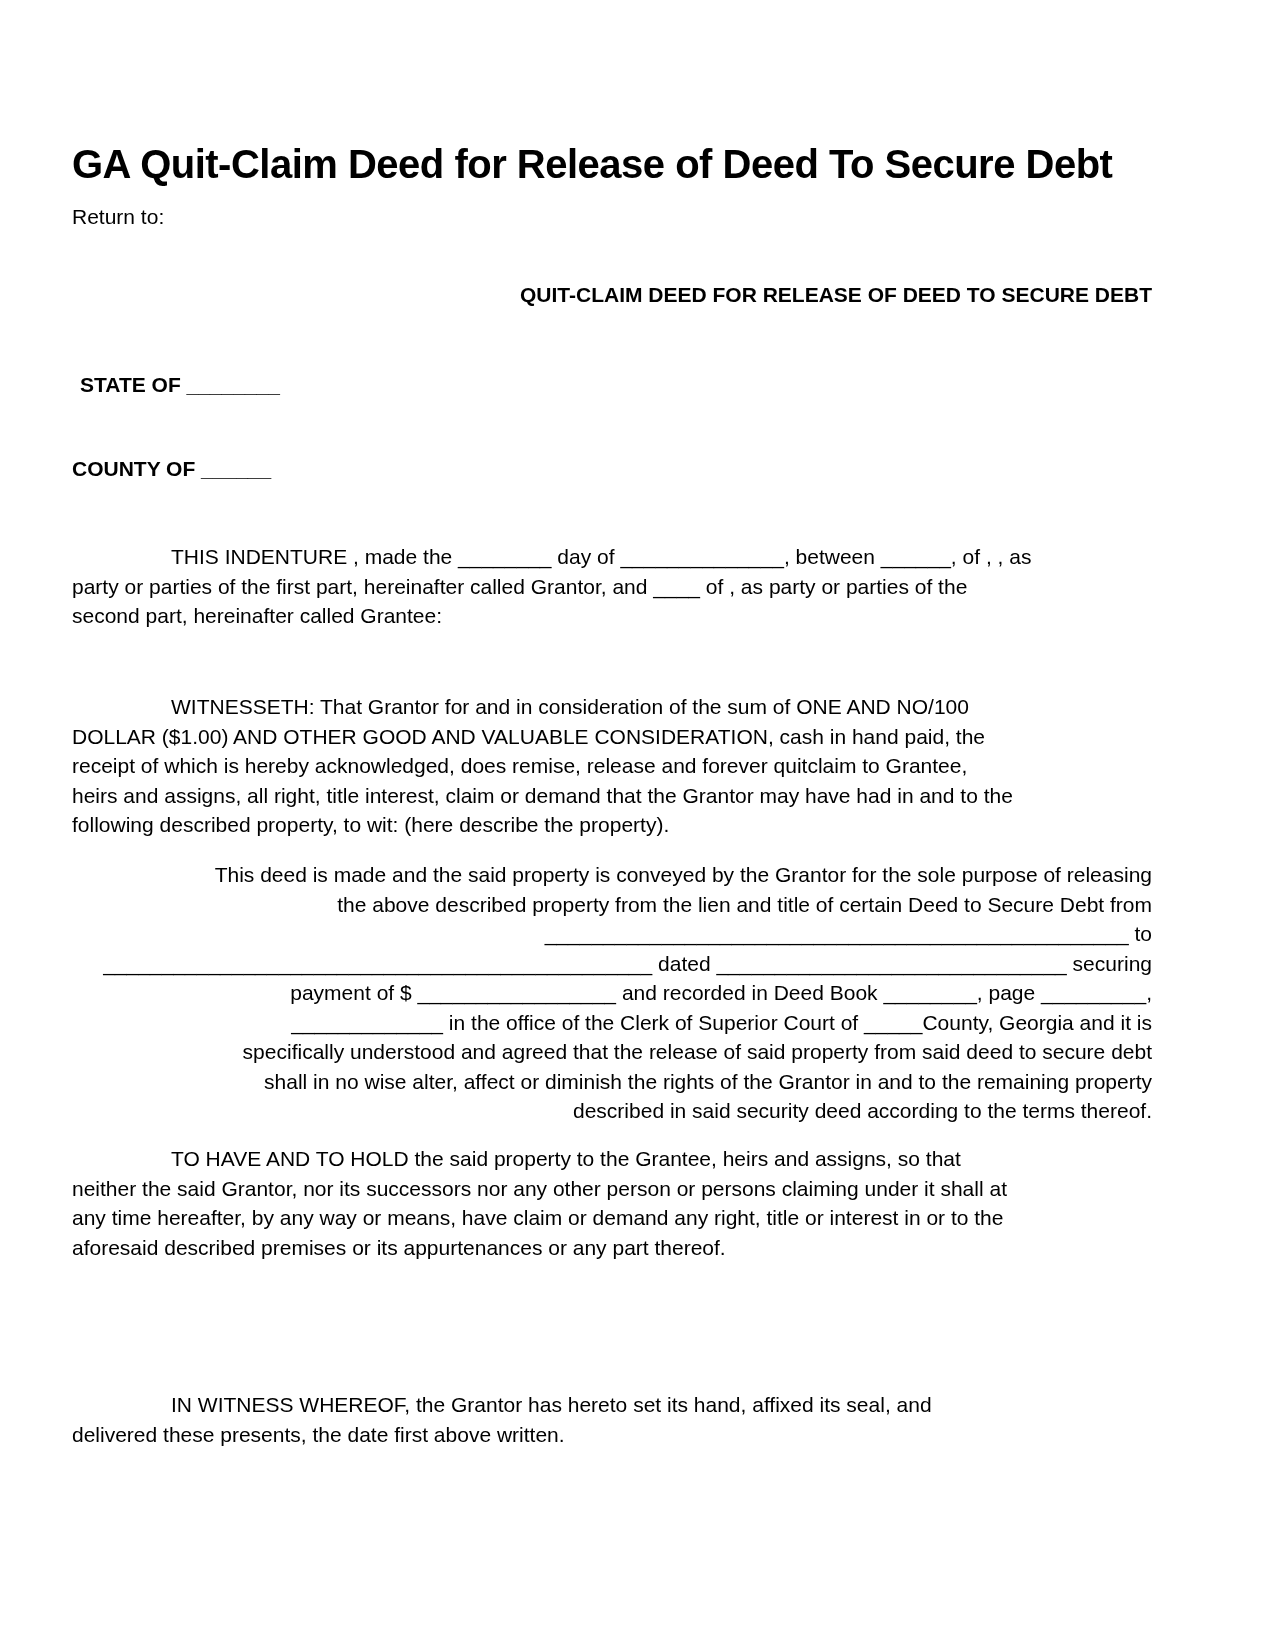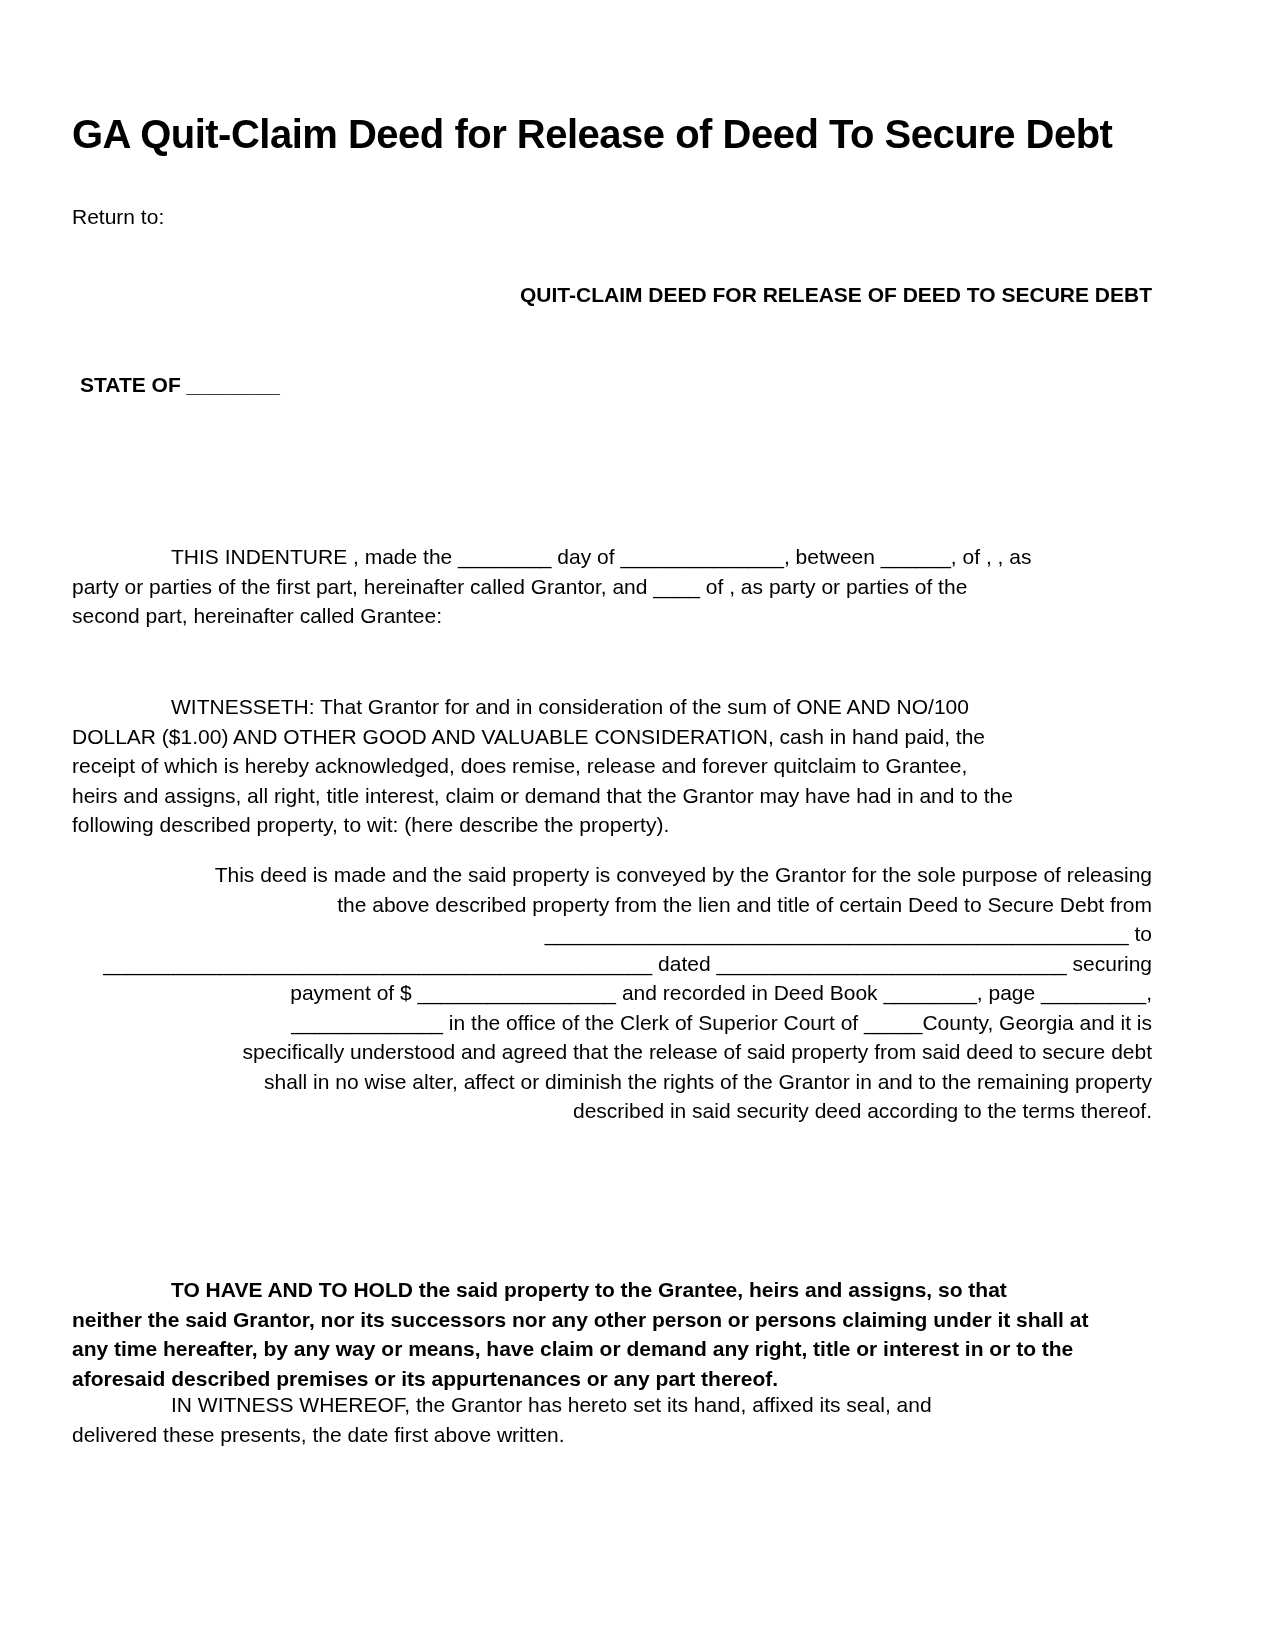--- a/index.html
+++ b/index.html
@@ -23,55 +23,56 @@
   .blk {
     position: absolute;
     left: 72px;
     width: 1080px;
     font-size: 21px;
     line-height: 29.5px;
     white-space: pre-wrap;
     color: #000000;
   }
   .doc-title {
-    top: 68px;
+    top: 98px;
     font-size: 40px;
     font-weight: bold;
     line-height: 46px;
     letter-spacing: -0.5px;
     margin-top: 43px;
   }
   .return-to { top: 202px; }
   .doc-heading {
     top: 280px;
     font-weight: bold;
     text-align: right;
   }
   .state-line { top: 370px; font-weight: bold; margin-left: 8px; }
   .county-line { top: 454px; font-weight: bold; }
   .para-indent { text-indent: 99px; }
   .p-indenture { top: 542px; }
   .p-witnesseth { top: 692px; }
   .p-deed { top: 860px; text-align: right; }
-  .p-tohave { top: 1275px; font-weight: bold; }
+  .p-tohave { top: 1144px; }
   .p-witness { top: 1390px; }
 </style>
 </head>
 <body>
 
 <div class="page">
 
   <h1 class="blk doc-title">GA Quit-Claim Deed for Release of Deed To Secure Debt</h1>
 
   <div class="blk return-to">Return to:</div>
 
   <div class="blk doc-heading">QUIT-CLAIM DEED FOR RELEASE OF DEED TO SECURE DEBT</div>
 
   <div class="blk state-line">STATE OF ________</div>
 
+  <div class="blk county-line">COUNTY OF ______</div>
 
   <div class="blk para-indent p-indenture">THIS INDENTURE , made the ________ day of ______________, between ______, of , , as
 party or parties of the first part, hereinafter called Grantor, and ____ of , as party or parties of the
 second part, hereinafter called Grantee:</div>
 
   <div class="blk para-indent p-witnesseth">WITNESSETH: That Grantor for and in consideration of the sum of ONE AND NO/100
 DOLLAR ($1.00) AND OTHER GOOD AND VALUABLE CONSIDERATION, cash in hand paid, the
 receipt of which is hereby acknowledged, does remise, release and forever quitclaim to Grantee,
 heirs and assigns, all right, title interest, claim or demand that the Grantor may have had in and to the
 following described property, to wit: (here describe the property).</div>

